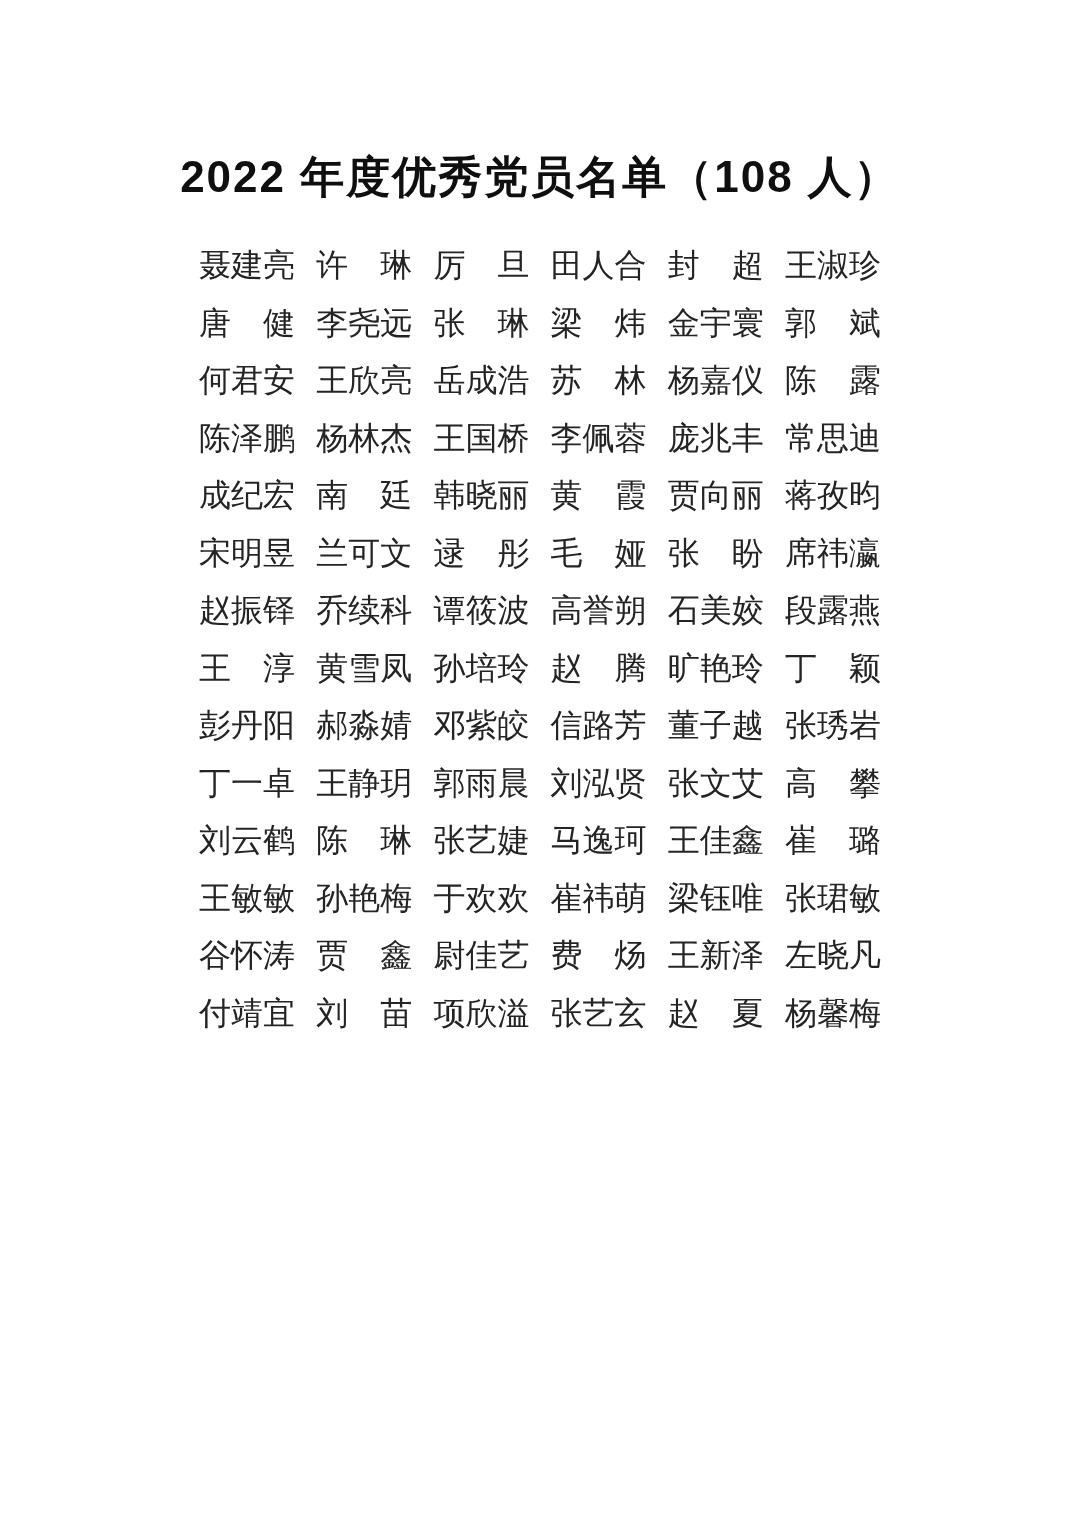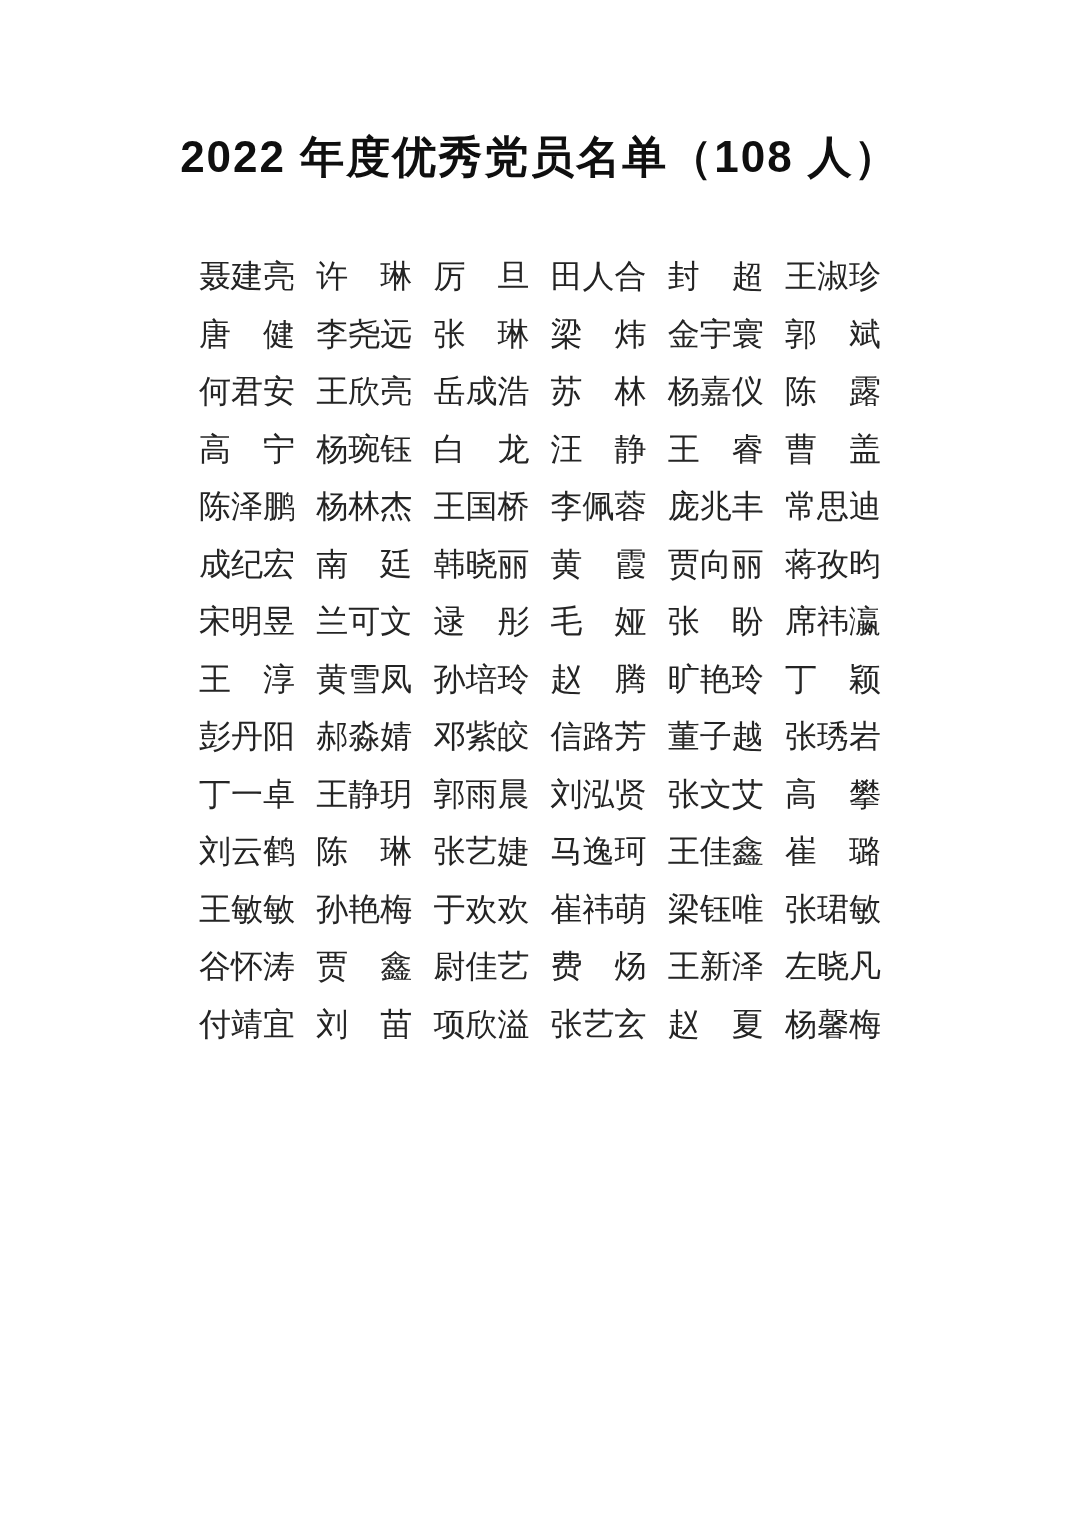--- a/index.html
+++ b/index.html
@@ -10,41 +10,40 @@
   .page {
     position: relative;
     width: 1080px;
     height: 1527px;
     background: #ffffff;
     overflow: hidden;
     font-family: "Liberation Serif", "DejaVu Serif", serif;
   }
   .doc-title {
     position: absolute;
-    top: 128px;
+    top: 148px;
     left: 0;
     width: 100%;
     text-align: center;
     font-family: "Liberation Sans", "DejaVu Sans", sans-serif;
     font-weight: bold;
     font-size: 44px;
     letter-spacing: 2px;
     color: #0f0f0f;
     white-space: nowrap;
   }
   .names-grid {
     position: absolute;
     left: 199px;
     top: 248px;
     width: 682px;
   }
   .name-row {
     display: flex;
     justify-content: space-between;
-    align-items: center;
     height: 57.5px;
   }
   .name-cell {
     display: inline-block;
     width: 96px;
     font-size: 32px;
     line-height: 1.1;
     color: #242424;
     text-align: justify;
     text-align-last: justify;
@@ -76,28 +75,20 @@
       </div>
       <div class="name-row">
         <span class="name-cell">何君安</span>
         <span class="name-cell">王欣亮</span>
         <span class="name-cell">岳成浩</span>
         <span class="name-cell">苏林</span>
         <span class="name-cell">杨嘉仪</span>
         <span class="name-cell">陈露</span>
       </div>
       <div class="name-row">
-        <span class="name-cell">高宁</span>
-        <span class="name-cell">杨琬钰</span>
-        <span class="name-cell">白龙</span>
-        <span class="name-cell">汪静</span>
-        <span class="name-cell">王睿</span>
-        <span class="name-cell">曹盖</span>
-      </div>
-      <div class="name-row">
         <span class="name-cell">陈泽鹏</span>
         <span class="name-cell">杨林杰</span>
         <span class="name-cell">王国桥</span>
         <span class="name-cell">李佩蓉</span>
         <span class="name-cell">庞兆丰</span>
         <span class="name-cell">常思迪</span>
       </div>
       <div class="name-row">
         <span class="name-cell">成纪宏</span>
         <span class="name-cell">南廷</span>
@@ -106,20 +97,28 @@
         <span class="name-cell">贾向丽</span>
         <span class="name-cell">蒋孜昀</span>
       </div>
       <div class="name-row">
         <span class="name-cell">宋明昱</span>
         <span class="name-cell">兰可文</span>
         <span class="name-cell">逯彤</span>
         <span class="name-cell">毛娅</span>
         <span class="name-cell">张盼</span>
         <span class="name-cell">席祎瀛</span>
+      </div>
+      <div class="name-row">
+        <span class="name-cell">赵振铎</span>
+        <span class="name-cell">乔续科</span>
+        <span class="name-cell">谭筱波</span>
+        <span class="name-cell">高誉朔</span>
+        <span class="name-cell">石美姣</span>
+        <span class="name-cell">段露燕</span>
       </div>
       <div class="name-row">
         <span class="name-cell">王淳</span>
         <span class="name-cell">黄雪凤</span>
         <span class="name-cell">孙培玲</span>
         <span class="name-cell">赵腾</span>
         <span class="name-cell">旷艳玲</span>
         <span class="name-cell">丁颖</span>
       </div>
       <div class="name-row">

